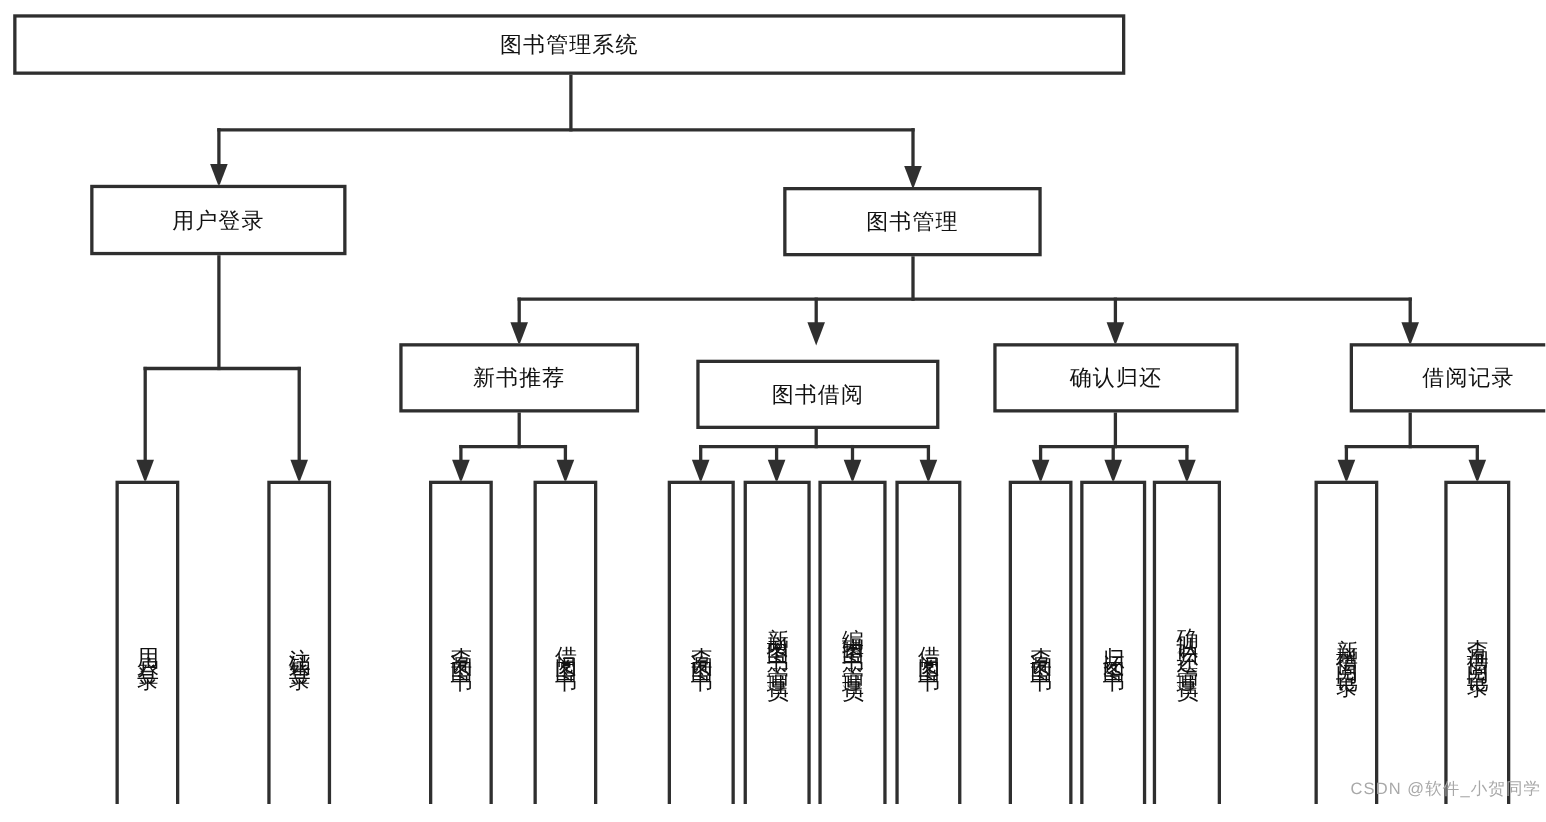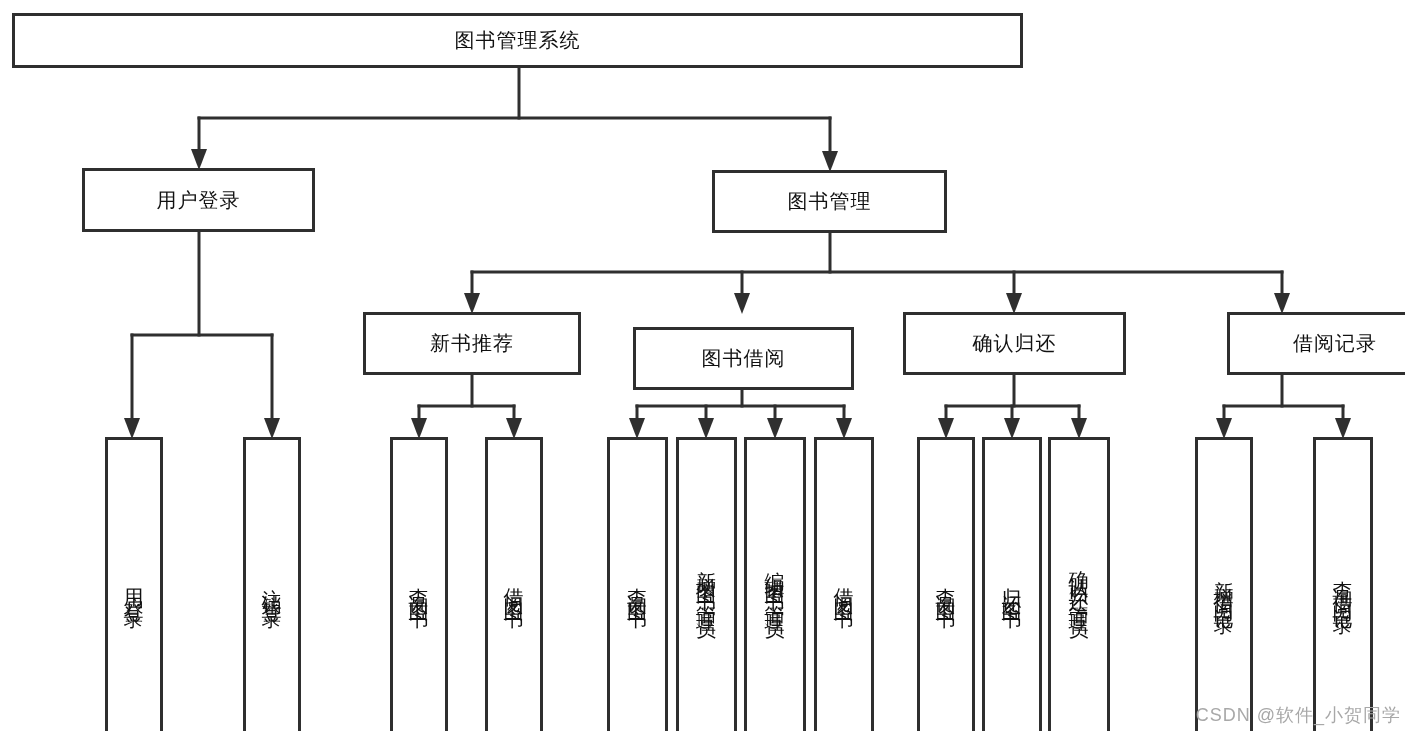--- a/index.html
+++ b/index.html
@@ -45,21 +45,21 @@
     writing-mode: vertical-rl;
     text-orientation: mixed;
     font-size: 20px;
     letter-spacing: 7px;
     line-height: 1;
   }
   .watermark {
     position: absolute;
     right: 4px;
     bottom: 4px;
-    font-size: 18px;
+    font-size: 15px;
     color: var(--wm);
     letter-spacing: 1px;
     z-index: 2;
     white-space: nowrap;
   }
 </style>
 </head>
 <body>
 
 <div class="canvas">

